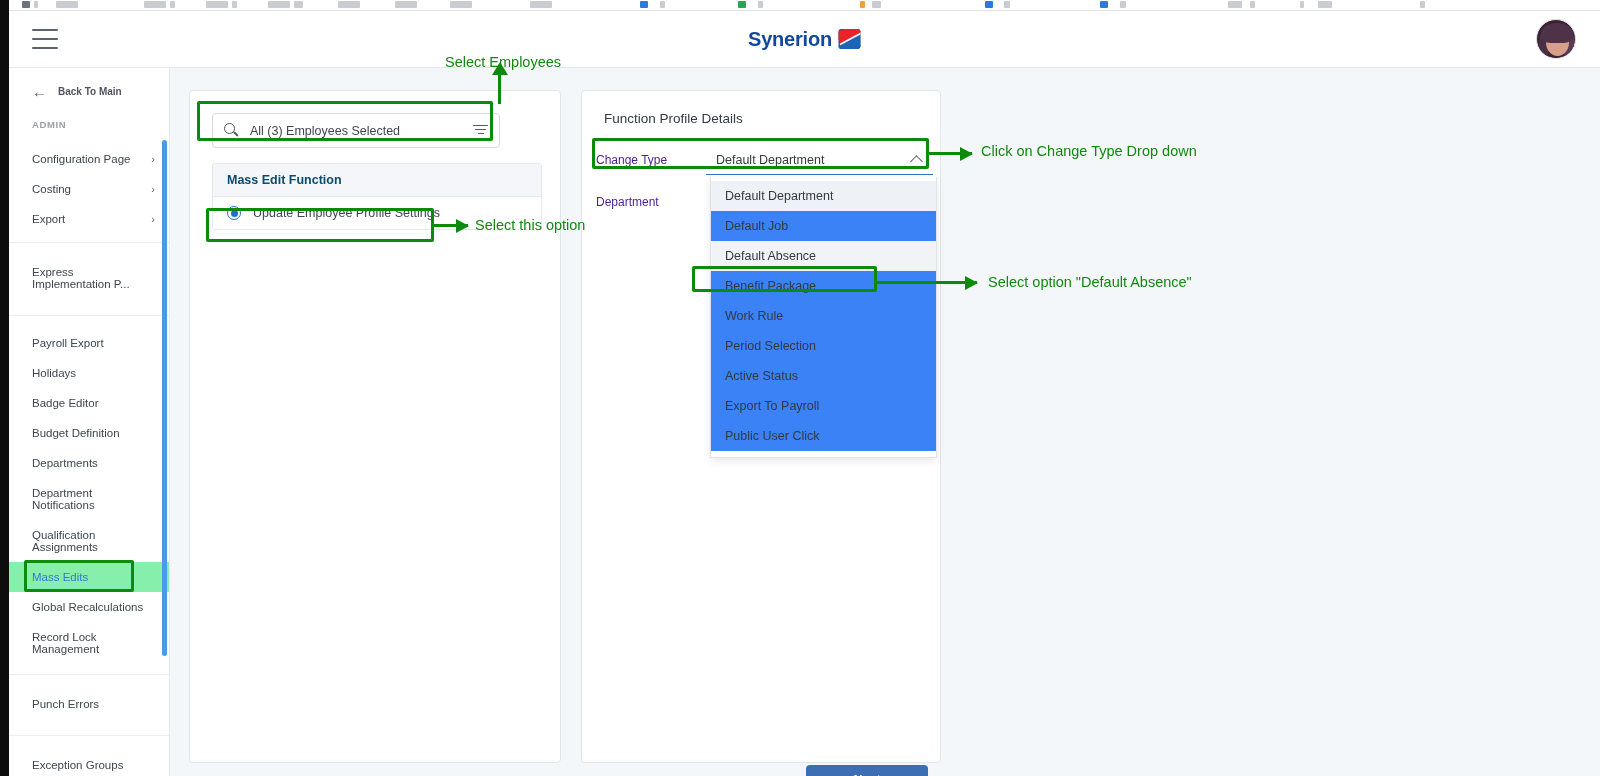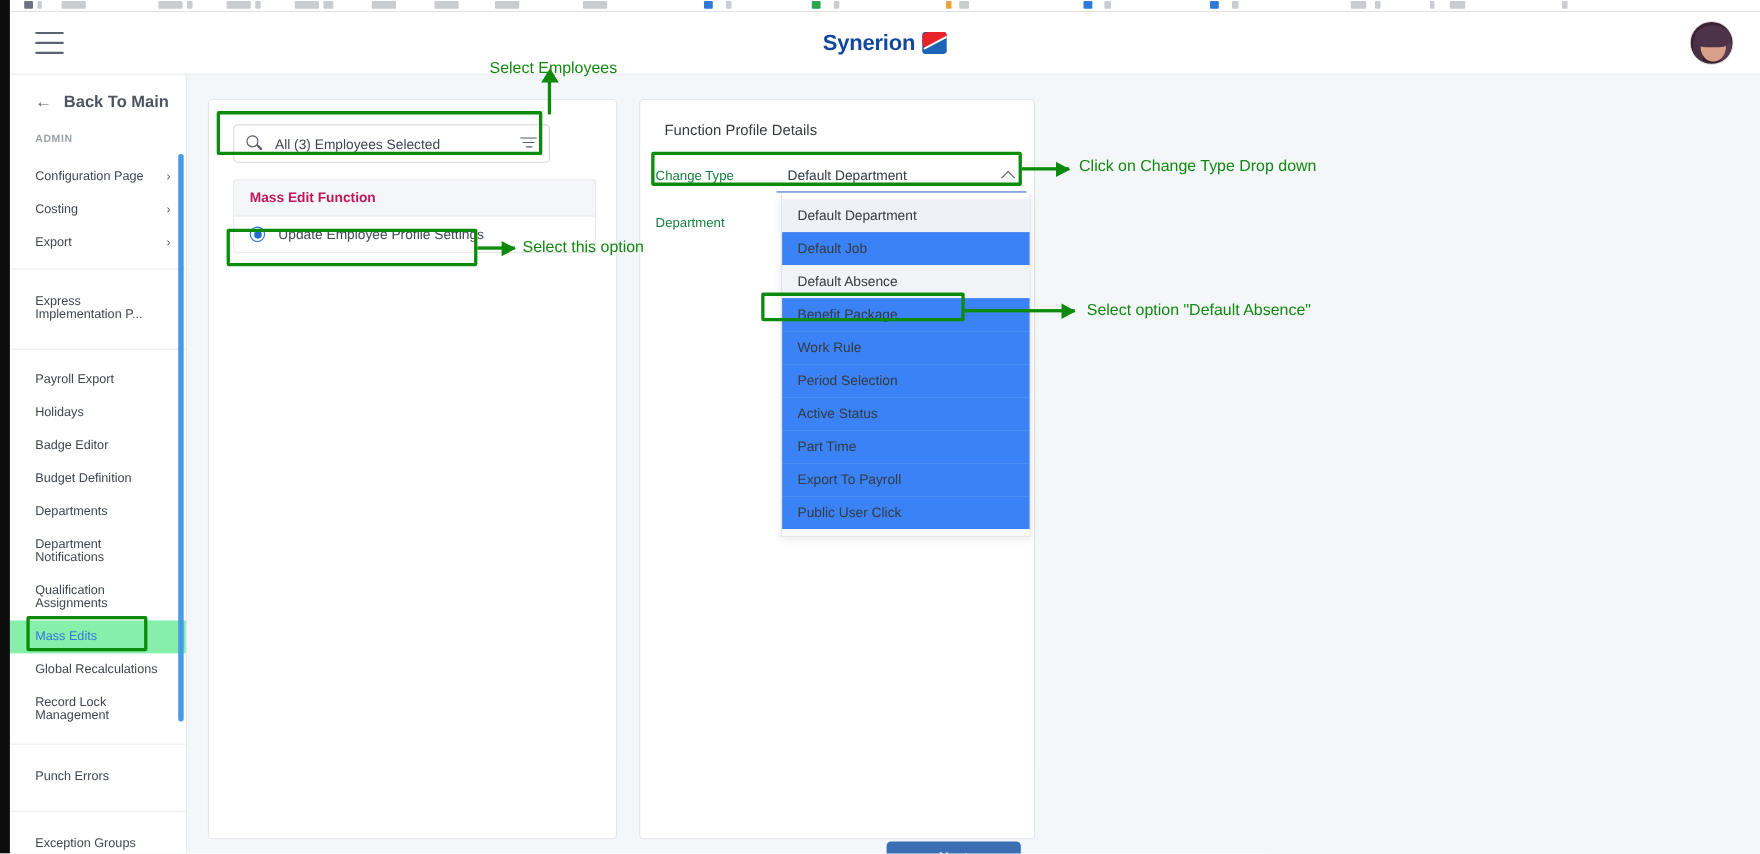--- a/index.html
+++ b/index.html
@@ -87,21 +87,21 @@
   .sidebar {
     position:absolute; left:9px; top:68px; width:161px; height:708px;
     background:#ffffff; border-right:1px solid #e7e9ed;
     overflow:hidden;
   }
   .sb-back {
     display:flex; align-items:center; gap:11px;
     padding:16px 0 16px 23px; cursor:pointer;
   }
   .sb-back .arrow { font-size:15px; color:#5e6670; line-height:1; }
-  .sb-back .lbl { font-size:15px; color:#4f5560; font-weight:600; }
+  .sb-back .lbl { font-size:10px; color:#4f5560; font-weight:600; }
   .sb-section {
     padding:4px 0 10px 23px; font-size:9.5px; color:#9aa1ab;
     letter-spacing:0.6px; font-weight:600;
   }
   .sb-group { border-bottom:1px solid #eceef1; padding:4px 0 8px 0; }
   .sb-group.nb { border-bottom:none; }
   .sb-item {
     display:flex; align-items:center; justify-content:space-between;
     padding:9px 14px 9px 23px; cursor:pointer;
     font-size:11.5px; color:#3f4650;
@@ -145,21 +145,21 @@
   .filter-ico i:nth-child(2){ width:11px; }
   .filter-ico i:nth-child(3){ width:6px; }
 
   
   .me-list {
     position:absolute; left:22px; top:72px; width:330px;
     border:1px solid #e5e8ec; border-radius:3px; overflow:hidden;
   }
   .me-head {
     background:#f4f6f9; padding:9px 14px; font-size:12.5px;
-    font-weight:bold; color:#be185d; border-bottom:1px solid #e5e8ec;
+    font-weight:bold; color:#0c4a6e; border-bottom:1px solid #e5e8ec;
   }
   .me-opt {
     display:flex; align-items:center; gap:12px;
     padding:9px 14px; font-size:12.5px; color:#3f4650; cursor:pointer;
     border-bottom:1px solid #eef0f3; background:#fff;
   }
   .me-opt:last-child { border-bottom:none; }
   .radio {
     width:14px; height:14px; border:1.6px solid #8d949c; border-radius:50%;
     position:relative; flex:0 0 auto;
@@ -169,21 +169,21 @@
     content:""; position:absolute; left:2.6px; top:2.6px;
     width:7px; height:7px; background:#1f6fd0; border-radius:50%;
   }
 
   
   .rp-title {
     position:absolute; left:22px; top:20px;
     font-size:13.5px; color:#343a42;
   }
   .field-row { position:absolute; display:flex; align-items:center; }
-  .field-label { font-size:12px; color:#15803d; }
+  .field-label { font-size:12px; color:#4c1d95; }
   .fr-change { left:14px; top:54px; }
   .fr-change .field-label { width:110px; }
   .fr-dept { left:14px; top:104px; }
 
   .select-ctl {
     width:227px; height:30px; border-bottom:1.8px solid #3670c4;
     display:flex; align-items:center; justify-content:space-between;
     padding:0 9px 0 10px; background:#fff; cursor:pointer;
   }
   .select-val { font-size:12.5px; color:#343a42; }
@@ -417,21 +417,20 @@
       </div>
 
       <div class="dropdown">
         <div class="dd-item selected">Default Department</div>
         <div class="dd-item">Default Job</div>
         <div class="dd-item hovered">Default Absence</div>
         <div class="dd-item">Benefit Package</div>
         <div class="dd-item">Work Rule</div>
         <div class="dd-item">Period Selection</div>
         <div class="dd-item">Active Status</div>
-        <div class="dd-item">Part Time</div>
         <div class="dd-item">Export To Payroll</div>
         <div class="dd-item">Public User Click</div>
       </div>
 
       <button class="btn-next">Next</button>
     </div>
   </div>
 
   <div class="anno anno-text" style="left:445px; top:54px;">Select Employees</div>
   <div class="anno anno-arrow-up" style="left:498px; top:74px; height:30px;"></div>

